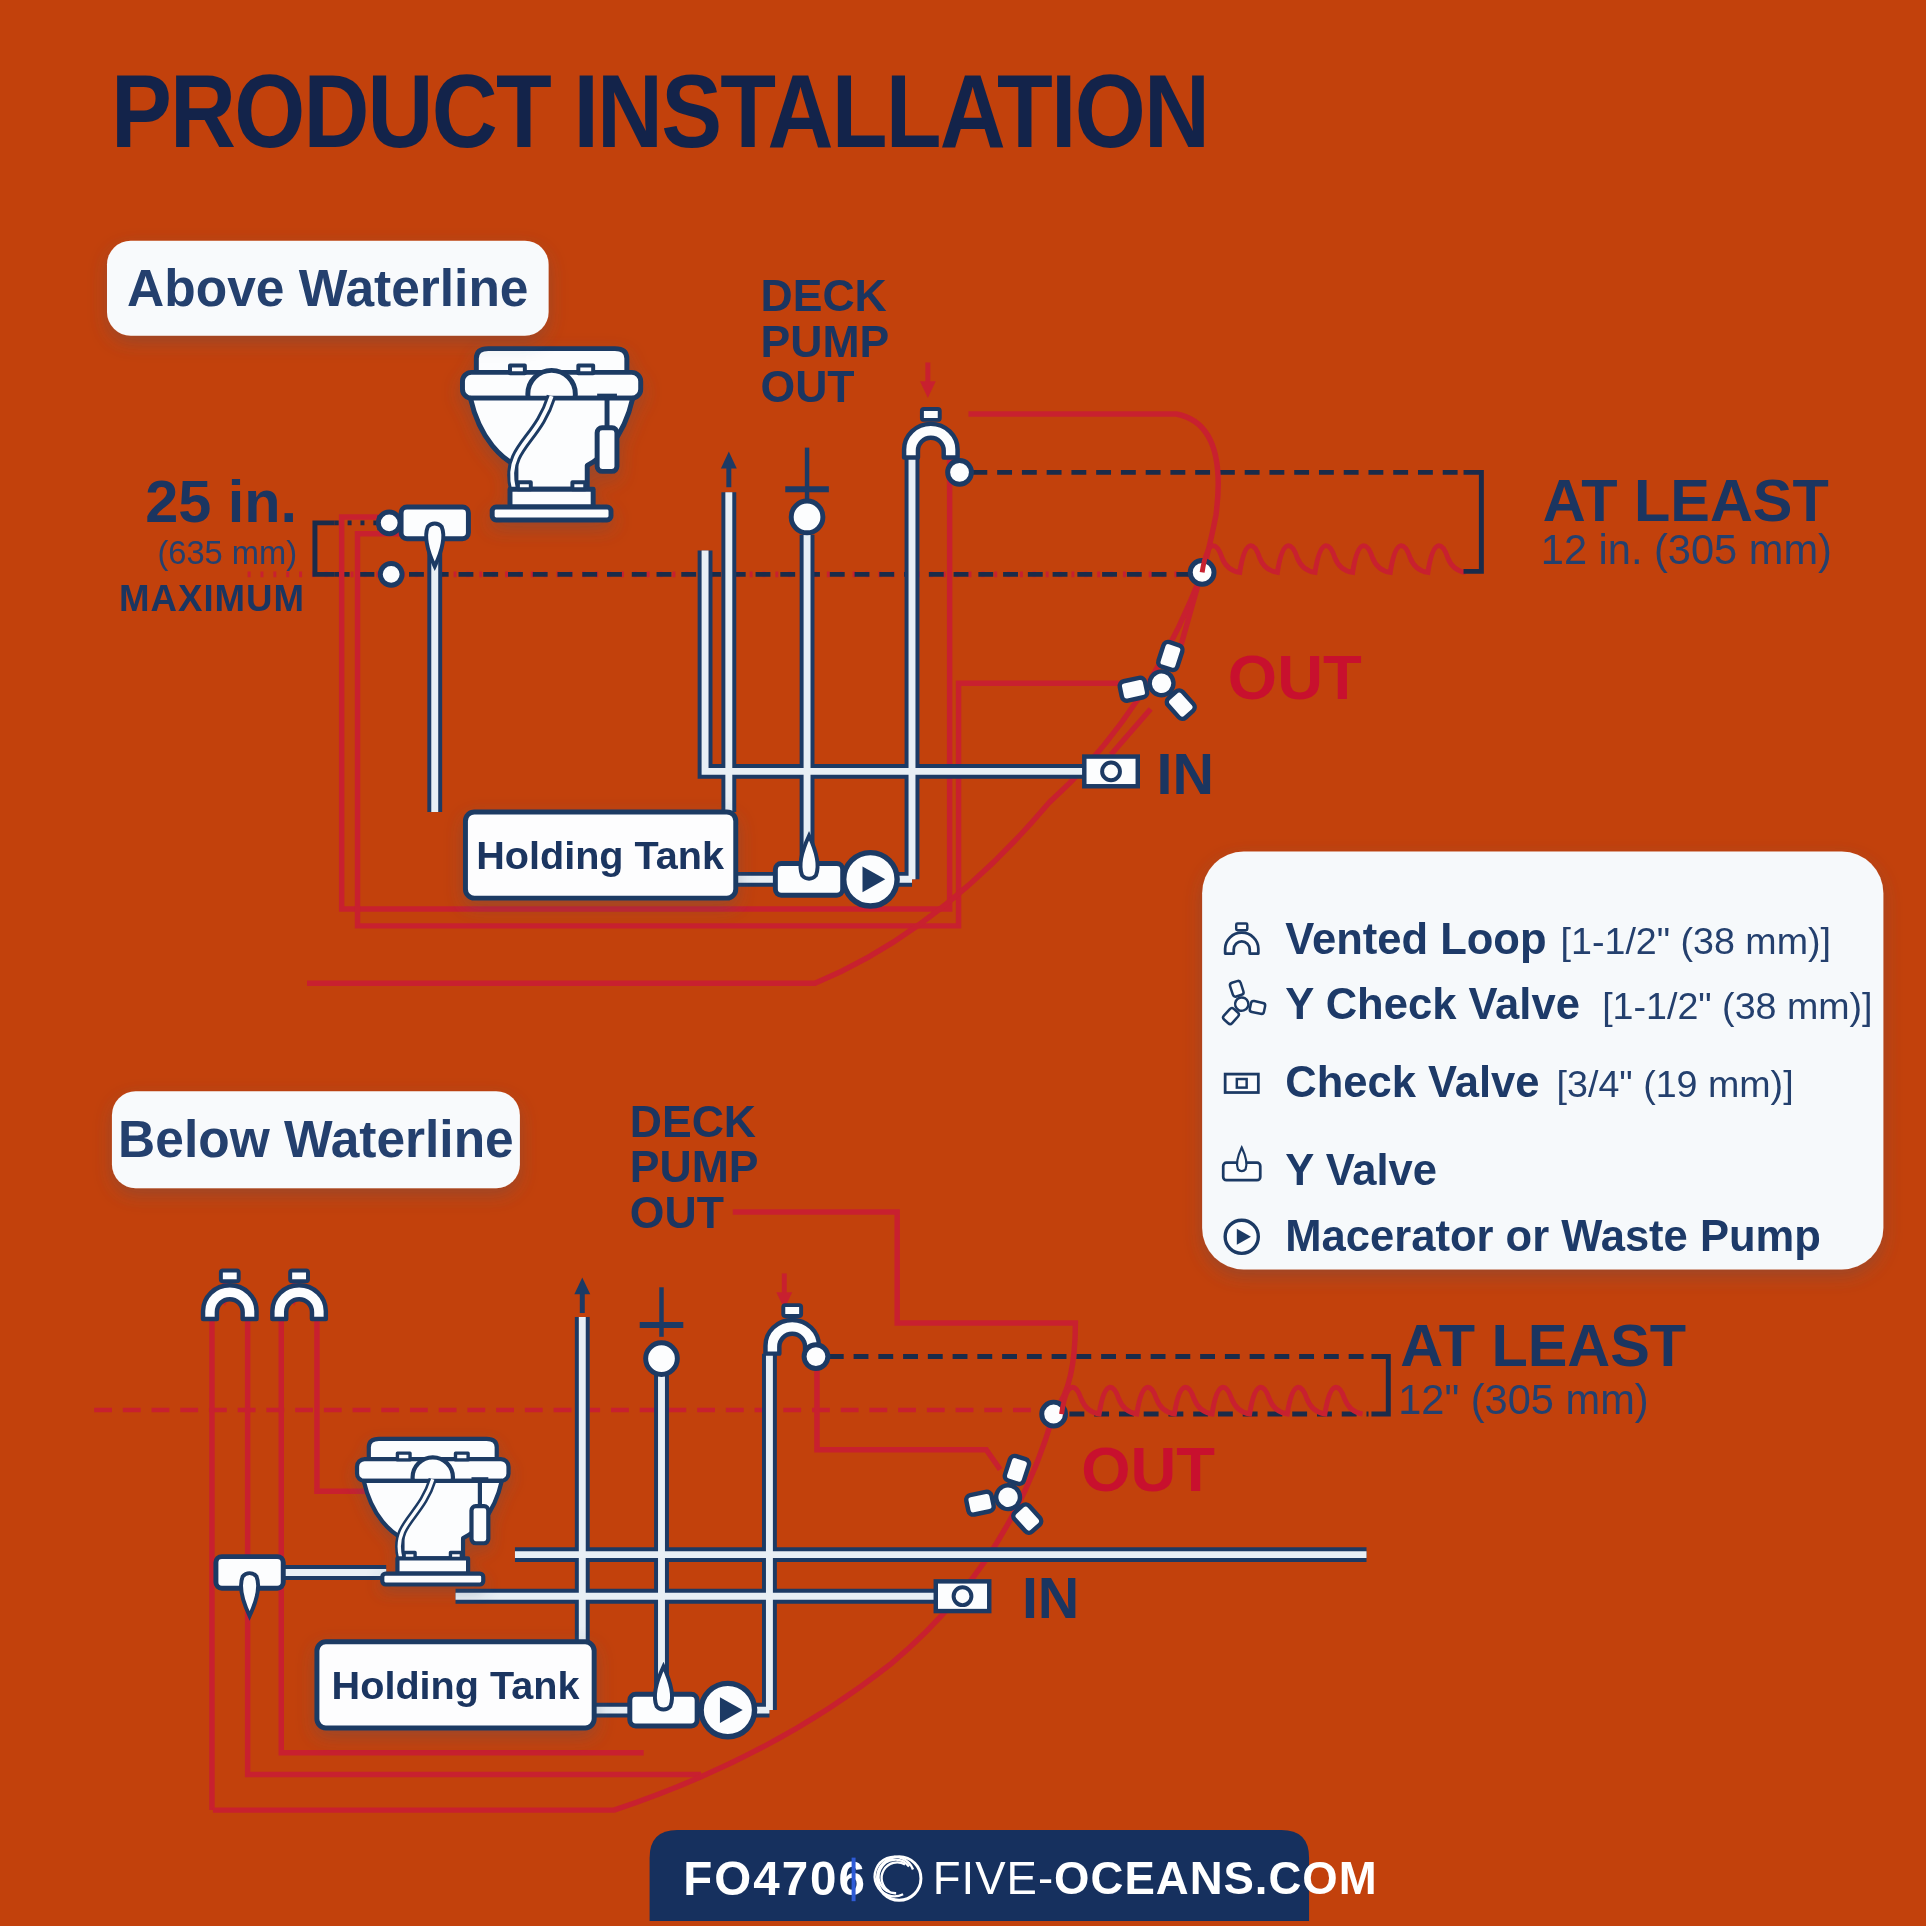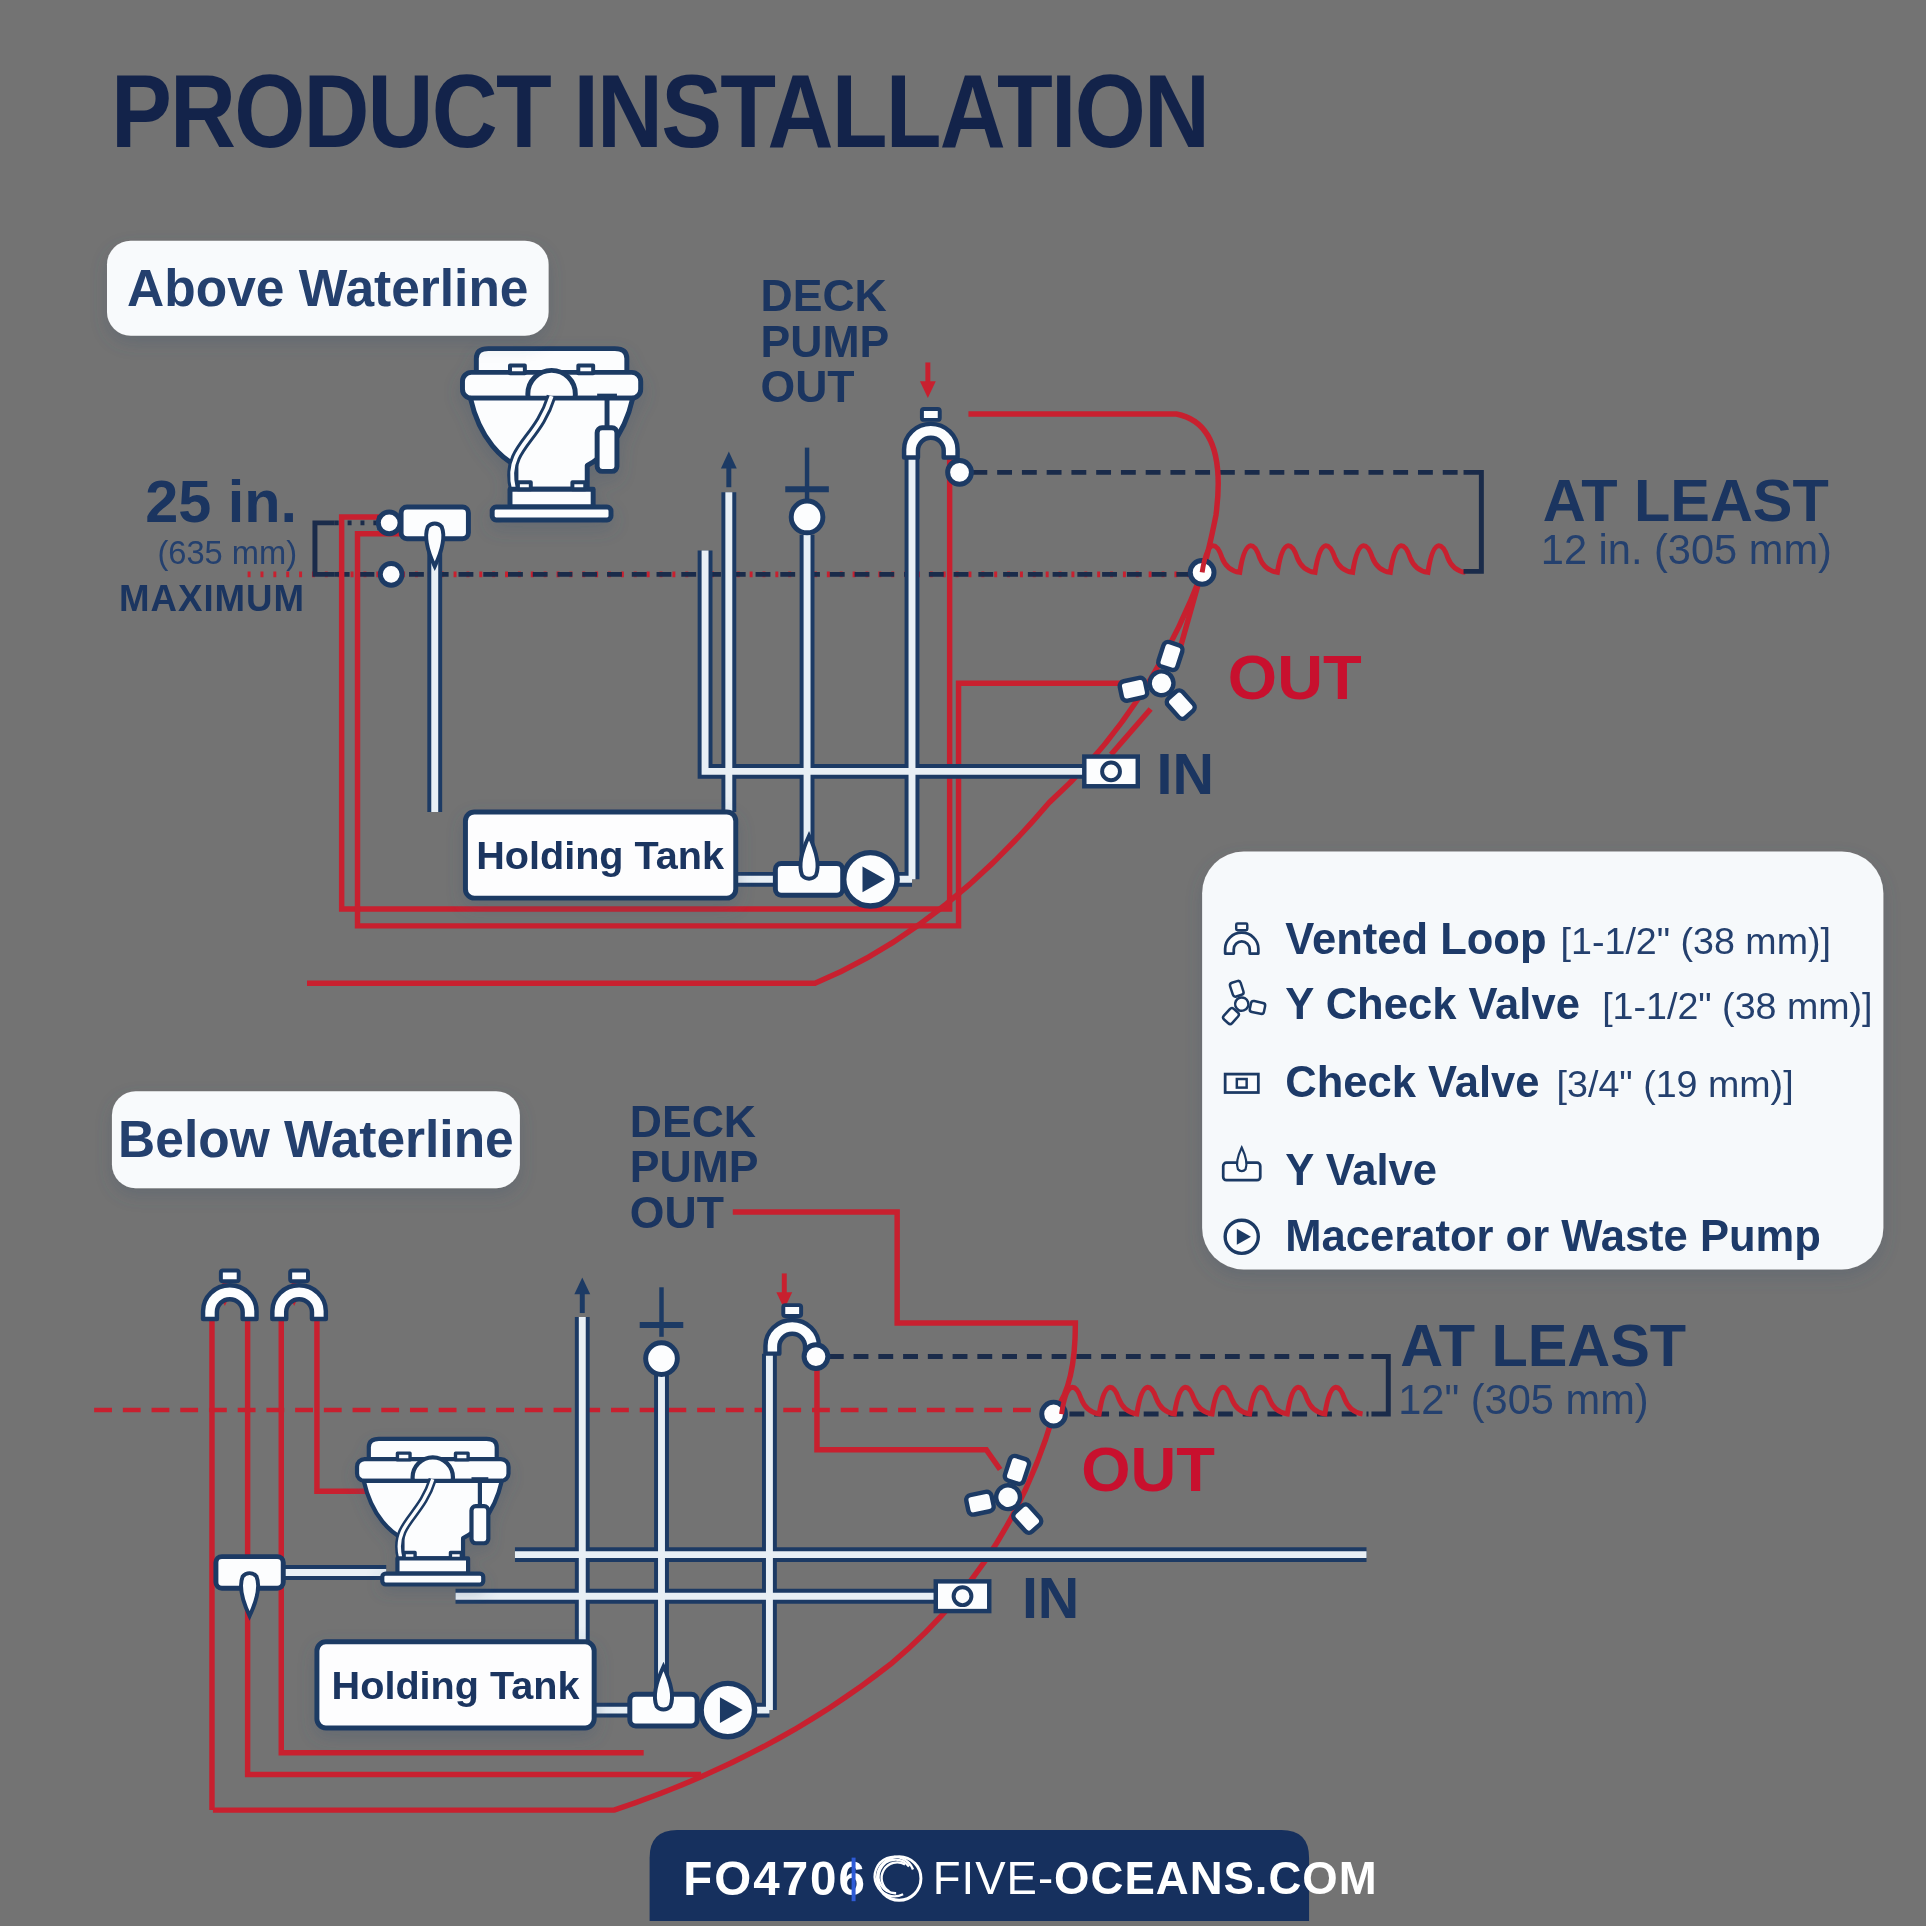--- a/index.html
+++ b/index.html
@@ -1,16 +1,16 @@
 <!DOCTYPE html>
 <html><head>
 <meta charset="utf-8">
 <style>
   html,body{margin:0;padding:0;background:#ffffff;}
-  .frame{position:relative;width:1927px;height:1927px;background:#737373;font-family:"Liberation Sans",sans-serif;}
+  .frame{position:relative;width:1927px;height:1927px;background:#c2410c;font-family:"Liberation Sans",sans-serif;}
   .canvas{
     position:absolute;inset:6px;border-radius:44px;overflow:hidden;
     background:
       repeating-linear-gradient(0deg, rgba(40,80,130,.055) 0 1.5px, transparent 1.5px 19px),
       repeating-linear-gradient(90deg, rgba(40,80,130,.055) 0 1.5px, transparent 1.5px 19px),
       repeating-linear-gradient(45deg, rgba(40,80,130,.04) 0 1.5px, transparent 1.5px 28px),
       repeating-linear-gradient(-45deg, rgba(40,80,130,.04) 0 1.5px, transparent 1.5px 28px),
       linear-gradient(150deg,#f1f5f9 0%,#dfe9f1 22%,#cctdde 40%,#c9dae8 55%,#d3e0eb 80%,#e2eaf1 100%);
   }
   svg{position:absolute;inset:0;}

